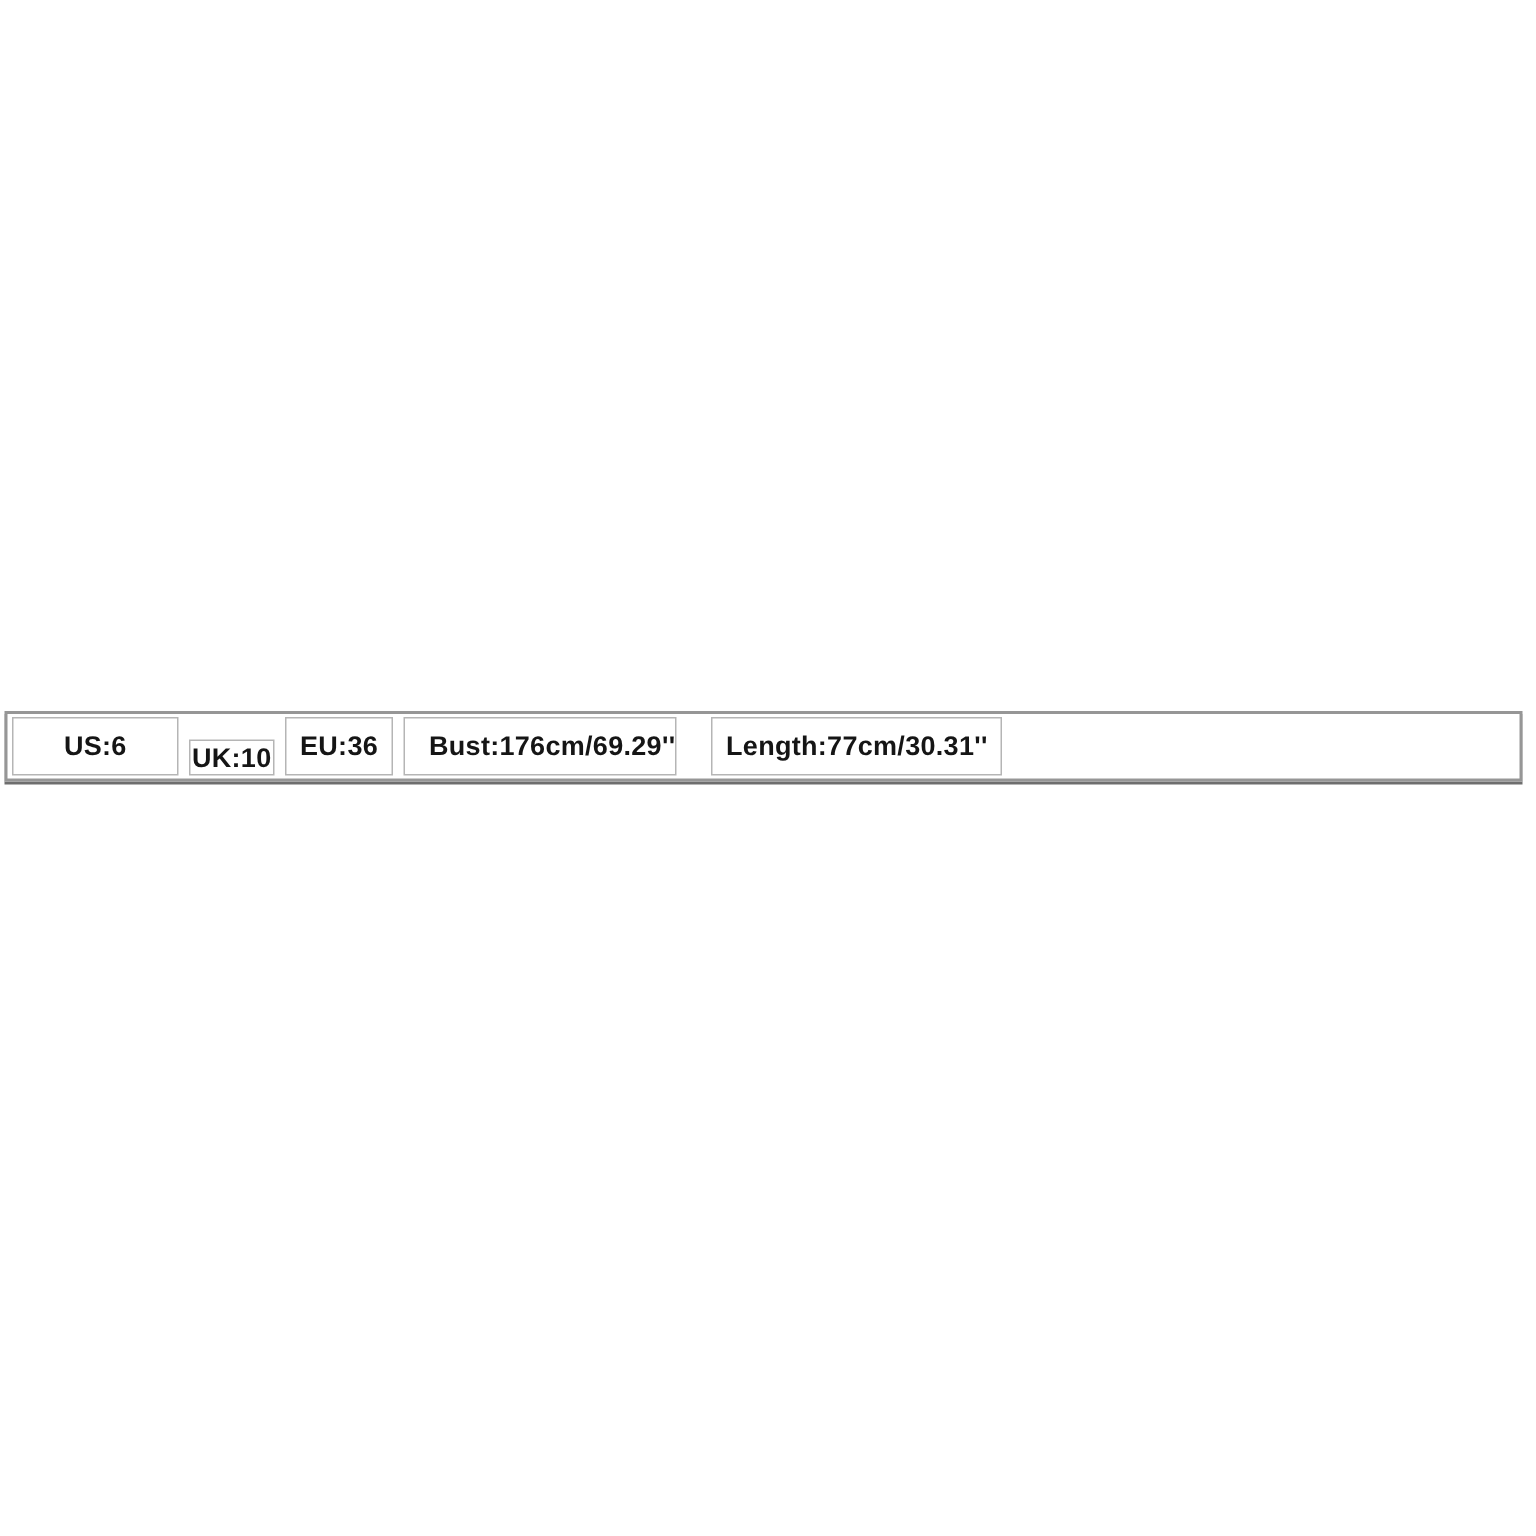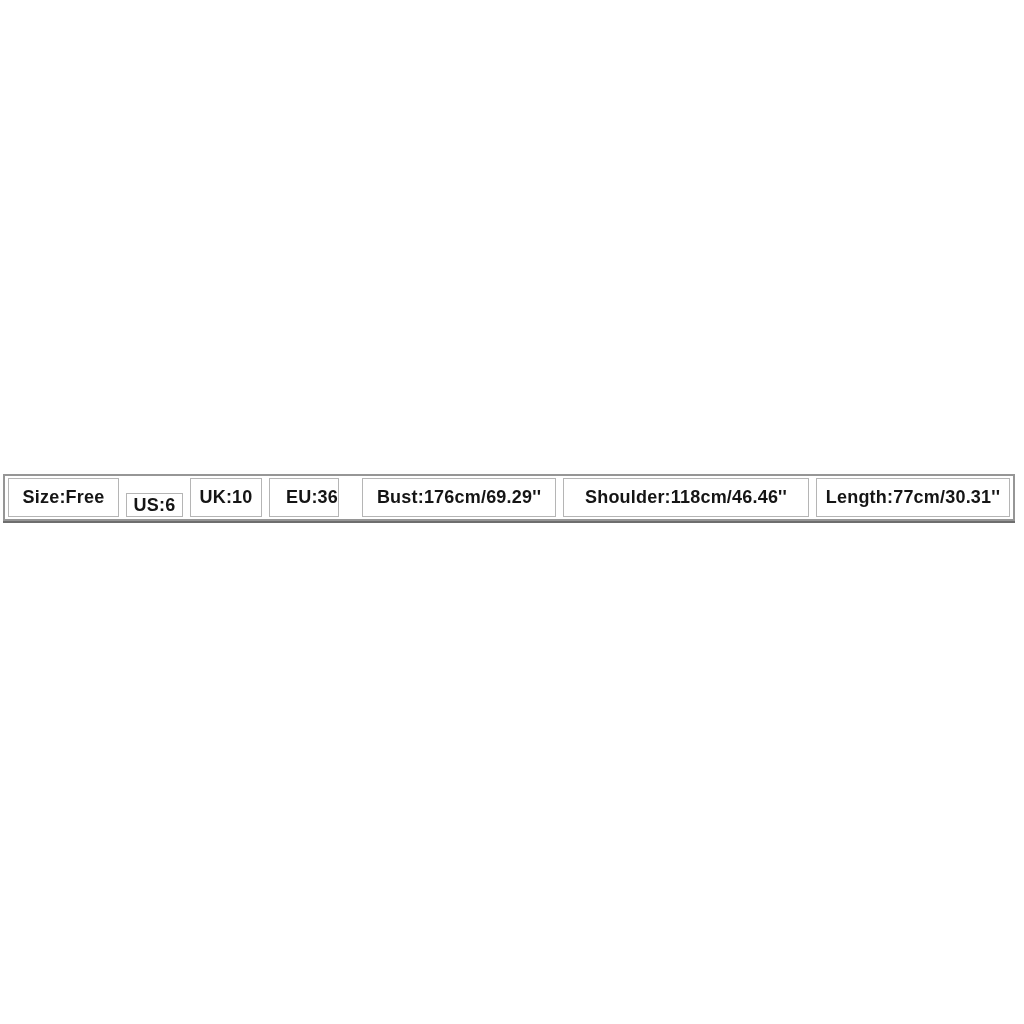--- a/index.html
+++ b/index.html
@@ -51,41 +51,35 @@
   .size-row div.size-cell:nth-of-type(5) { flex: 0 0 194px; margin-left: 16px; }
   .size-row div.size-cell:nth-of-type(6) { flex: 0 0 246px; }
   .size-row div.size-cell:nth-of-type(7) { flex: 1 1 auto; }
 </style>
 </head>
 <body>
 
 <div class="canvas">
   <div class="size-row">
 
-      <div class="size-cell">
-        <span class="size-cell-label">Size:Free</span>
-      </div>
 
       <div class="size-cell">
         <span class="size-cell-label">US:6</span>
       </div>
 
       <div class="size-cell">
         <span class="size-cell-label">UK:10</span>
       </div>
 
       <div class="size-cell">
         <span class="size-cell-label">EU:36</span>
       </div>
 
       <div class="size-cell">
         <span class="size-cell-label">Bust:176cm/69.29''</span>
       </div>
 
-      <div class="size-cell">
-        <span class="size-cell-label">Shoulder:118cm/46.46''</span>
-      </div>
 
       <div class="size-cell">
         <span class="size-cell-label">Length:77cm/30.31''</span>
       </div>
     </div>
 </div>
 
 </body></html>

